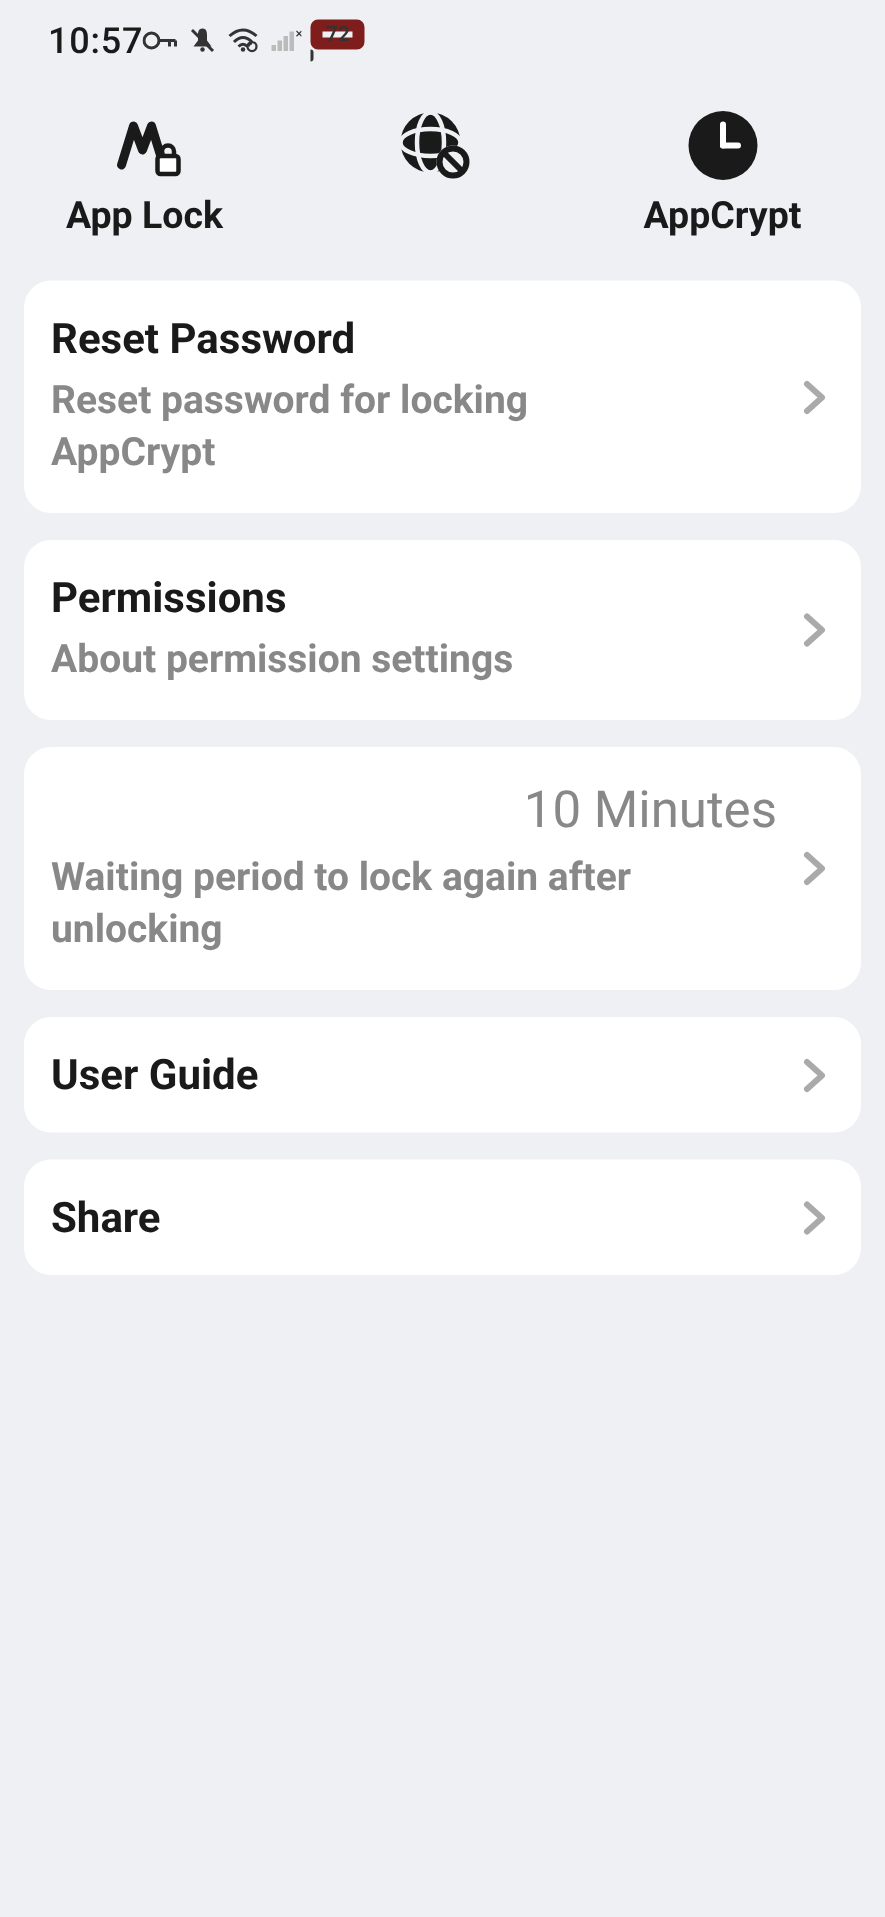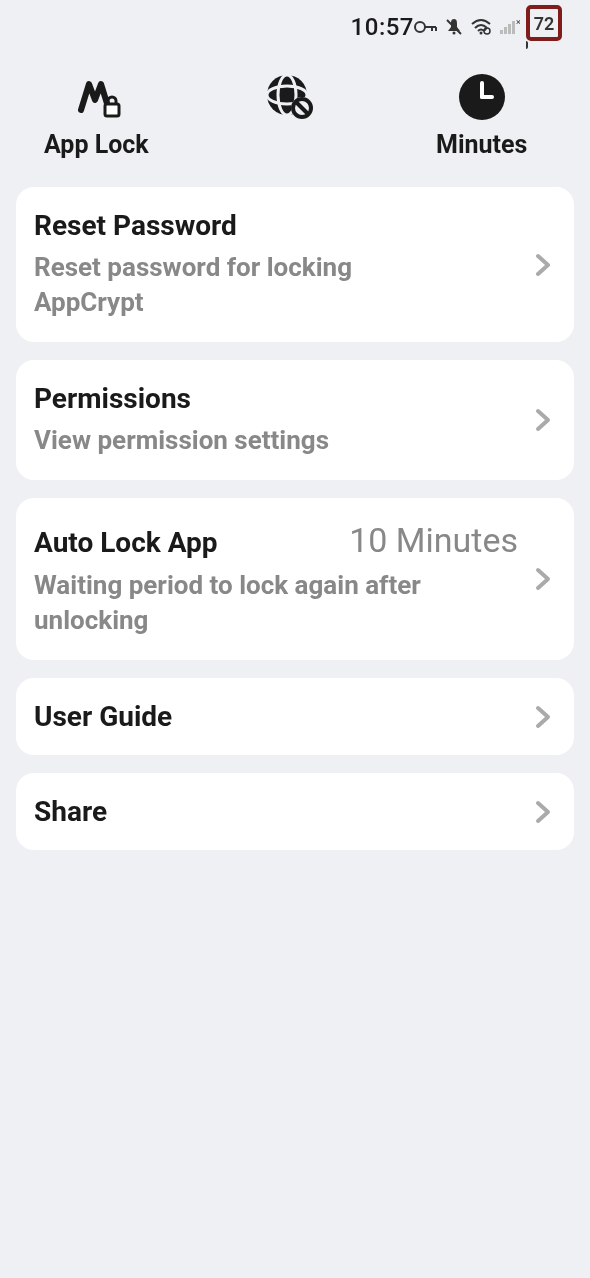--- a/index.html
+++ b/index.html
@@ -5,21 +5,21 @@
     * { margin: 0; padding: 0; box-sizing: border-box; }
     body {
       width: 590px;
       height: 1278px;
       background: #eef0f4;
       font-family: -apple-system, BlinkMacSystemFont, 'Segoe UI', Roboto, sans-serif;
       overflow: hidden;
     }
     .status-bar {
       display: flex;
-      justify-content: flex-end;
+      justify-content: flex-start;
       align-items: center;
       padding: 12px 28px 8px 32px;
       height: 50px;
     }
     .status-time {
       font-size: 24px;
       font-weight: 500;
       color: #1a1a1a;
       letter-spacing: 0.5px;
     }
@@ -28,28 +28,28 @@
       align-items: center;
       gap: 6px;
     }
     .status-icons svg, .status-icons .battery-wrap { display: inline-block; }
     .battery-wrap {
       display: flex;
       align-items: center;
       gap: 2px;
     }
     .battery-box {
-      border: 4px solid #7f1d1d;
+      border: 8px solid #7f1d1d;
       border-radius: 5px;
       width: 36px;
-      height: 36px;
+      height: 20px;
       display: flex;
       align-items: center;
       justify-content: center;
-      font-size: 18px;
+      font-size: 14px;
       font-weight: 600;
       color: #333;
     }
     .battery-tip {
       width: 2px;
       height: 8px;
       background: #333;
       border-radius: 0 2px 2px 0;
     }
     .tabs {
@@ -197,54 +197,53 @@
     </div>
   </div>
   <div class="tab">
     <div class="tab-icon">
       <svg width="54" height="54" viewBox="0 0 54 54">
           <circle cx="27" cy="27" r="23" fill="#1a1a1a"></circle>
           <line x1="27" y1="27" x2="27" y2="13" stroke="#fff" stroke-width="4" stroke-linecap="round"></line>
           <line x1="27" y1="27" x2="37" y2="27" stroke="#fff" stroke-width="4" stroke-linecap="round"></line>
         </svg>
     </div>
-    <div class="tab-label">Minutes</div>
+    <div class="tab-label">AppCrypt</div>
   </div>
 </div>
 
 <div class="content">
 
   <div class="card">
     <div class="card-body">
       <div class="card-title">Reset Password</div>
       <div class="card-sub">Reset password for locking AppCrypt</div>
     </div>
     <div class="chevron">
         <svg width="26" height="26" viewBox="0 0 26 26">
           <path d="M8 4 L18 13 L8 22" fill="none" stroke="#aaa" stroke-width="4" stroke-linecap="round" stroke-linejoin="round"></path>
         </svg>
       </div>
   </div>
 
   <div class="card">
     <div class="card-body">
       <div class="card-title">Permissions</div>
-      <div class="card-sub">View permission settings</div>
+      <div class="card-sub">About permission settings</div>
     </div>
     <div class="chevron">
         <svg width="26" height="26" viewBox="0 0 26 26">
           <path d="M8 4 L18 13 L8 22" fill="none" stroke="#aaa" stroke-width="4" stroke-linecap="round" stroke-linejoin="round"></path>
         </svg>
       </div>
   </div>
 
   <div class="card">
     <div class="card-body">
       <div class="card-title-row">
-        <div class="card-title">Auto Lock App</div>
         <div class="card-value" style="margin-left:auto;">10 Minutes</div>
       </div>
       <div class="card-sub">Waiting period to lock again after unlocking</div>
     </div>
     <div class="chevron">
         <svg width="26" height="26" viewBox="0 0 26 26">
           <path d="M8 4 L18 13 L8 22" fill="none" stroke="#aaa" stroke-width="4" stroke-linecap="round" stroke-linejoin="round"></path>
         </svg>
       </div>
   </div>

